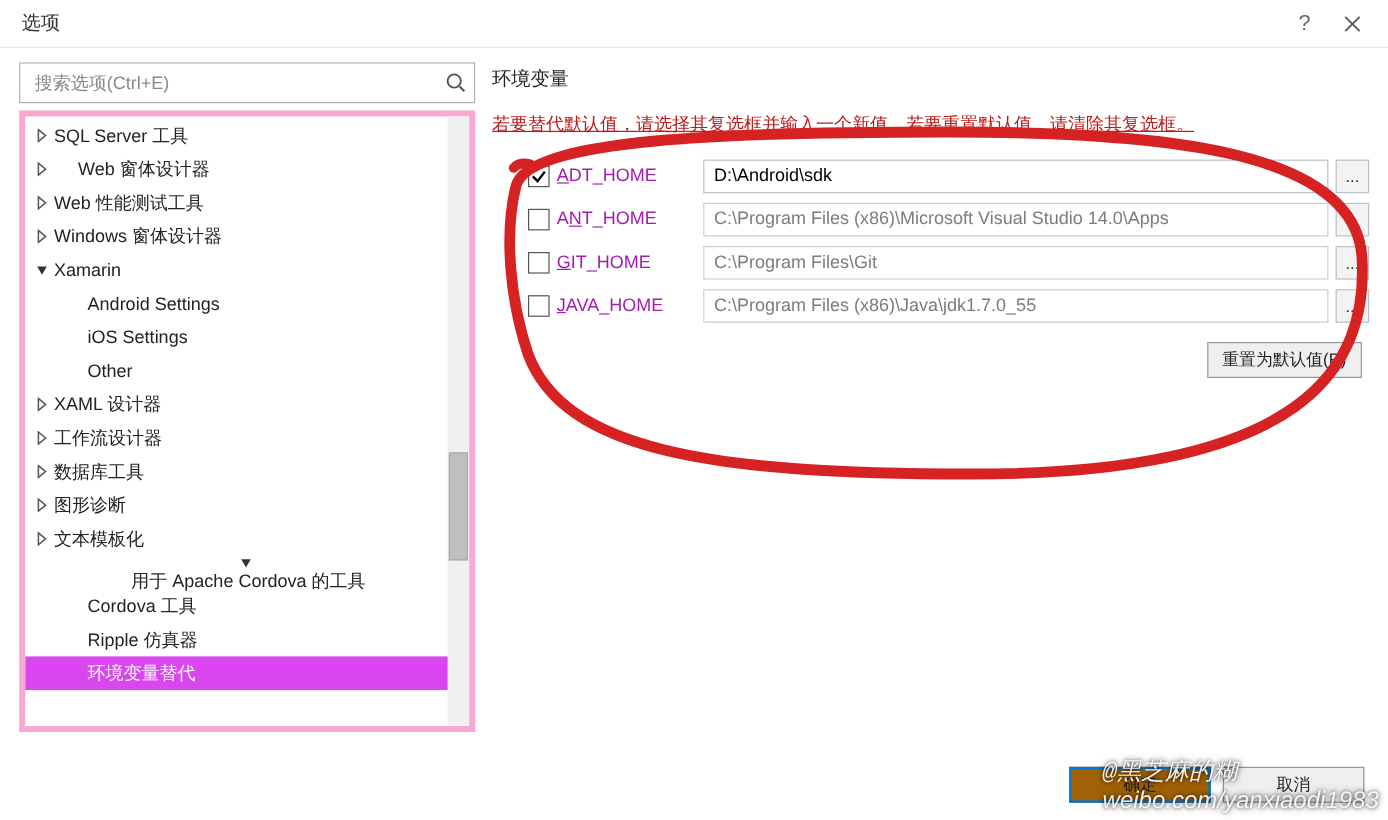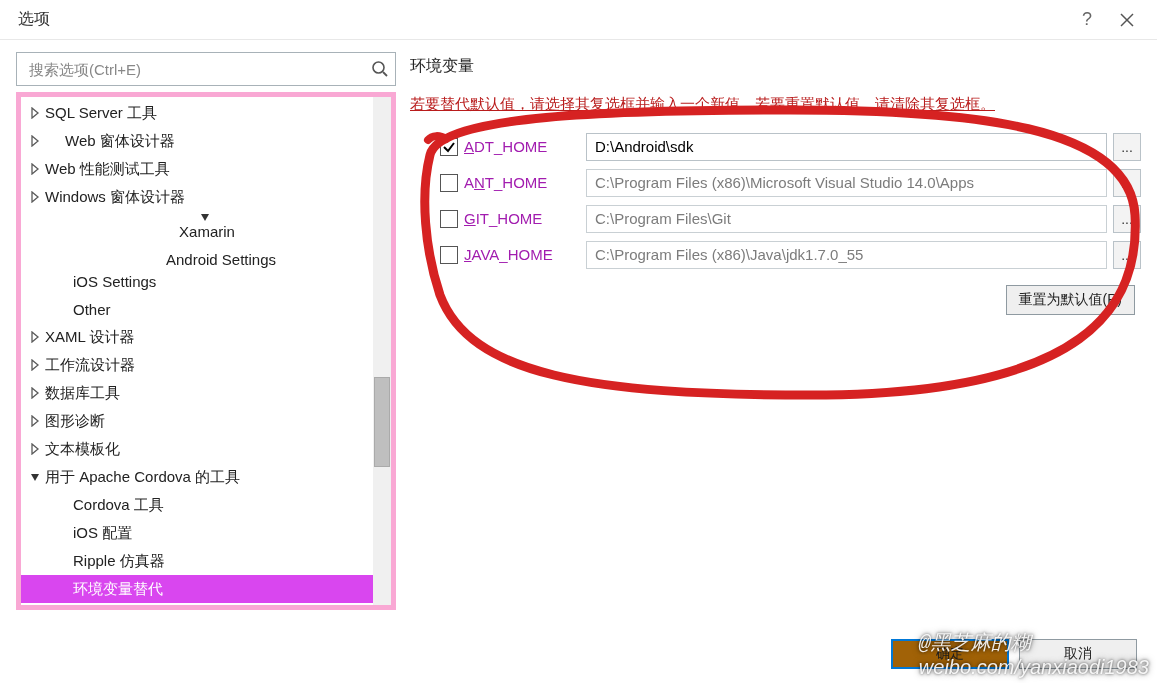--- a/index.html
+++ b/index.html
@@ -286,95 +286,91 @@
           <span class="label">Web 性能测试工具</span>
         </div>
         <div class="tree-row" style="padding-left: 8px;">
           <span class="tree-arrow">
             <svg width="12" height="12" viewBox="0 0 12 12">
               <path d="M3 1 L9 6 L3 11 Z" fill="none" stroke="#5a5a5a" stroke-width="1.3"></path>
             </svg>
           </span>
           <span class="label">Windows 窗体设计器</span>
         </div>
+        <div class="tree-row" style="padding-left: 8px;">
+          <span class="tree-arrow">
+            <svg width="12" height="12" viewBox="0 0 12 12">
+              <path d="M2 3 L10 3 L6 10 Z" fill="#333"></path>
+            </svg>
+          </span>
+          <span class="label">Xamarin</span>
+        </div>
+        <div class="tree-row" style="padding-left: 36px;">
+          <span class="tree-arrow"></span>
+          <span class="label">Android Settings</span>
+        </div>
+        <div class="tree-row" style="padding-left: 36px;">
+          <span class="tree-arrow"></span>
+          <span class="label">iOS Settings</span>
+        </div>
+        <div class="tree-row" style="padding-left: 36px;">
+          <span class="tree-arrow"></span>
+          <span class="label">Other</span>
+        </div>
+        <div class="tree-row" style="padding-left: 8px;">
+          <span class="tree-arrow">
+            <svg width="12" height="12" viewBox="0 0 12 12">
+              <path d="M3 1 L9 6 L3 11 Z" fill="none" stroke="#5a5a5a" stroke-width="1.3"></path>
+            </svg>
+          </span>
+          <span class="label">XAML 设计器</span>
+        </div>
+        <div class="tree-row" style="padding-left: 8px; align-items: center;">
+          <span class="tree-arrow">
+            <svg width="12" height="12" viewBox="0 0 12 12">
+              <path d="M3 1 L9 6 L3 11 Z" fill="none" stroke="#5a5a5a" stroke-width="1.3"></path>
+            </svg>
+          </span>
+          <span class="label">工作流设计器</span>
+        </div>
+        <div class="tree-row" style="padding-left: 8px;">
+          <span class="tree-arrow">
+            <svg width="12" height="12" viewBox="0 0 12 12">
+              <path d="M3 1 L9 6 L3 11 Z" fill="none" stroke="#5a5a5a" stroke-width="1.3"></path>
+            </svg>
+          </span>
+          <span class="label">数据库工具</span>
+        </div>
+        <div class="tree-row" style="padding-left: 8px;">
+          <span class="tree-arrow">
+            <svg width="12" height="12" viewBox="0 0 12 12">
+              <path d="M3 1 L9 6 L3 11 Z" fill="none" stroke="#5a5a5a" stroke-width="1.3"></path>
+            </svg>
+          </span>
+          <span class="label">图形诊断</span>
+        </div>
+        <div class="tree-row" style="padding-left: 8px;">
+          <span class="tree-arrow">
+            <svg width="12" height="12" viewBox="0 0 12 12">
+              <path d="M3 1 L9 6 L3 11 Z" fill="none" stroke="#5a5a5a" stroke-width="1.3"></path>
+            </svg>
+          </span>
+          <span class="label">文本模板化</span>
+        </div>
         <div class="tree-row" style="padding-left: 8px; flex-direction: column;">
           <span class="tree-arrow">
             <svg width="12" height="12" viewBox="0 0 12 12">
               <path d="M2 3 L10 3 L6 10 Z" fill="#333"></path>
             </svg>
           </span>
-          <span class="label">Xamarin</span>
-        </div>
-        <div class="tree-row" style="padding-left: 36px; flex-direction: column;">
-          <span class="tree-arrow"></span>
-          <span class="label">Android Settings</span>
-        </div>
-        <div class="tree-row" style="padding-left: 36px;">
-          <span class="tree-arrow"></span>
-          <span class="label">iOS Settings</span>
-        </div>
-        <div class="tree-row" style="padding-left: 36px;">
-          <span class="tree-arrow"></span>
-          <span class="label">Other</span>
-        </div>
-        <div class="tree-row" style="padding-left: 8px;">
-          <span class="tree-arrow">
-            <svg width="12" height="12" viewBox="0 0 12 12">
-              <path d="M3 1 L9 6 L3 11 Z" fill="none" stroke="#5a5a5a" stroke-width="1.3"></path>
-            </svg>
-          </span>
-          <span class="label">XAML 设计器</span>
-        </div>
-        <div class="tree-row" style="padding-left: 8px; align-items: center;">
-          <span class="tree-arrow">
-            <svg width="12" height="12" viewBox="0 0 12 12">
-              <path d="M3 1 L9 6 L3 11 Z" fill="none" stroke="#5a5a5a" stroke-width="1.3"></path>
-            </svg>
-          </span>
-          <span class="label">工作流设计器</span>
-        </div>
-        <div class="tree-row" style="padding-left: 8px;">
-          <span class="tree-arrow">
-            <svg width="12" height="12" viewBox="0 0 12 12">
-              <path d="M3 1 L9 6 L3 11 Z" fill="none" stroke="#5a5a5a" stroke-width="1.3"></path>
-            </svg>
-          </span>
-          <span class="label">数据库工具</span>
-        </div>
-        <div class="tree-row" style="padding-left: 8px;">
-          <span class="tree-arrow">
-            <svg width="12" height="12" viewBox="0 0 12 12">
-              <path d="M3 1 L9 6 L3 11 Z" fill="none" stroke="#5a5a5a" stroke-width="1.3"></path>
-            </svg>
-          </span>
-          <span class="label">图形诊断</span>
-        </div>
-        <div class="tree-row" style="padding-left: 8px;">
-          <span class="tree-arrow">
-            <svg width="12" height="12" viewBox="0 0 12 12">
-              <path d="M3 1 L9 6 L3 11 Z" fill="none" stroke="#5a5a5a" stroke-width="1.3"></path>
-            </svg>
-          </span>
-          <span class="label">文本模板化</span>
-        </div>
-        <div class="tree-row" style="padding-left: 8px;">
-          <span class="tree-arrow">
-            <svg width="12" height="12" viewBox="0 0 12 12">
-              <path d="M2 3 L10 3 L6 10 Z" fill="#333"></path>
-            </svg>
-          </span>
           <span class="label">用于 Apache Cordova 的工具</span>
         </div>
         <div class="tree-row" style="padding-left: 36px; align-items: center;">
           <span class="tree-arrow"></span>
           <span class="label">Cordova 工具</span>
-        </div>
-        <div class="tree-row" style="padding-left: 36px;">
-          <span class="tree-arrow"></span>
-          <span class="label">iOS 配置</span>
         </div>
         <div class="tree-row" style="padding-left: 36px;">
           <span class="tree-arrow"></span>
           <span class="label">Ripple 仿真器</span>
         </div>
         <div class="tree-row selected" style="padding-left: 36px;">
           <span class="tree-arrow"></span>
           <span class="label">环境变量替代</span>
         </div>
         <div class="scrollbar-track">

